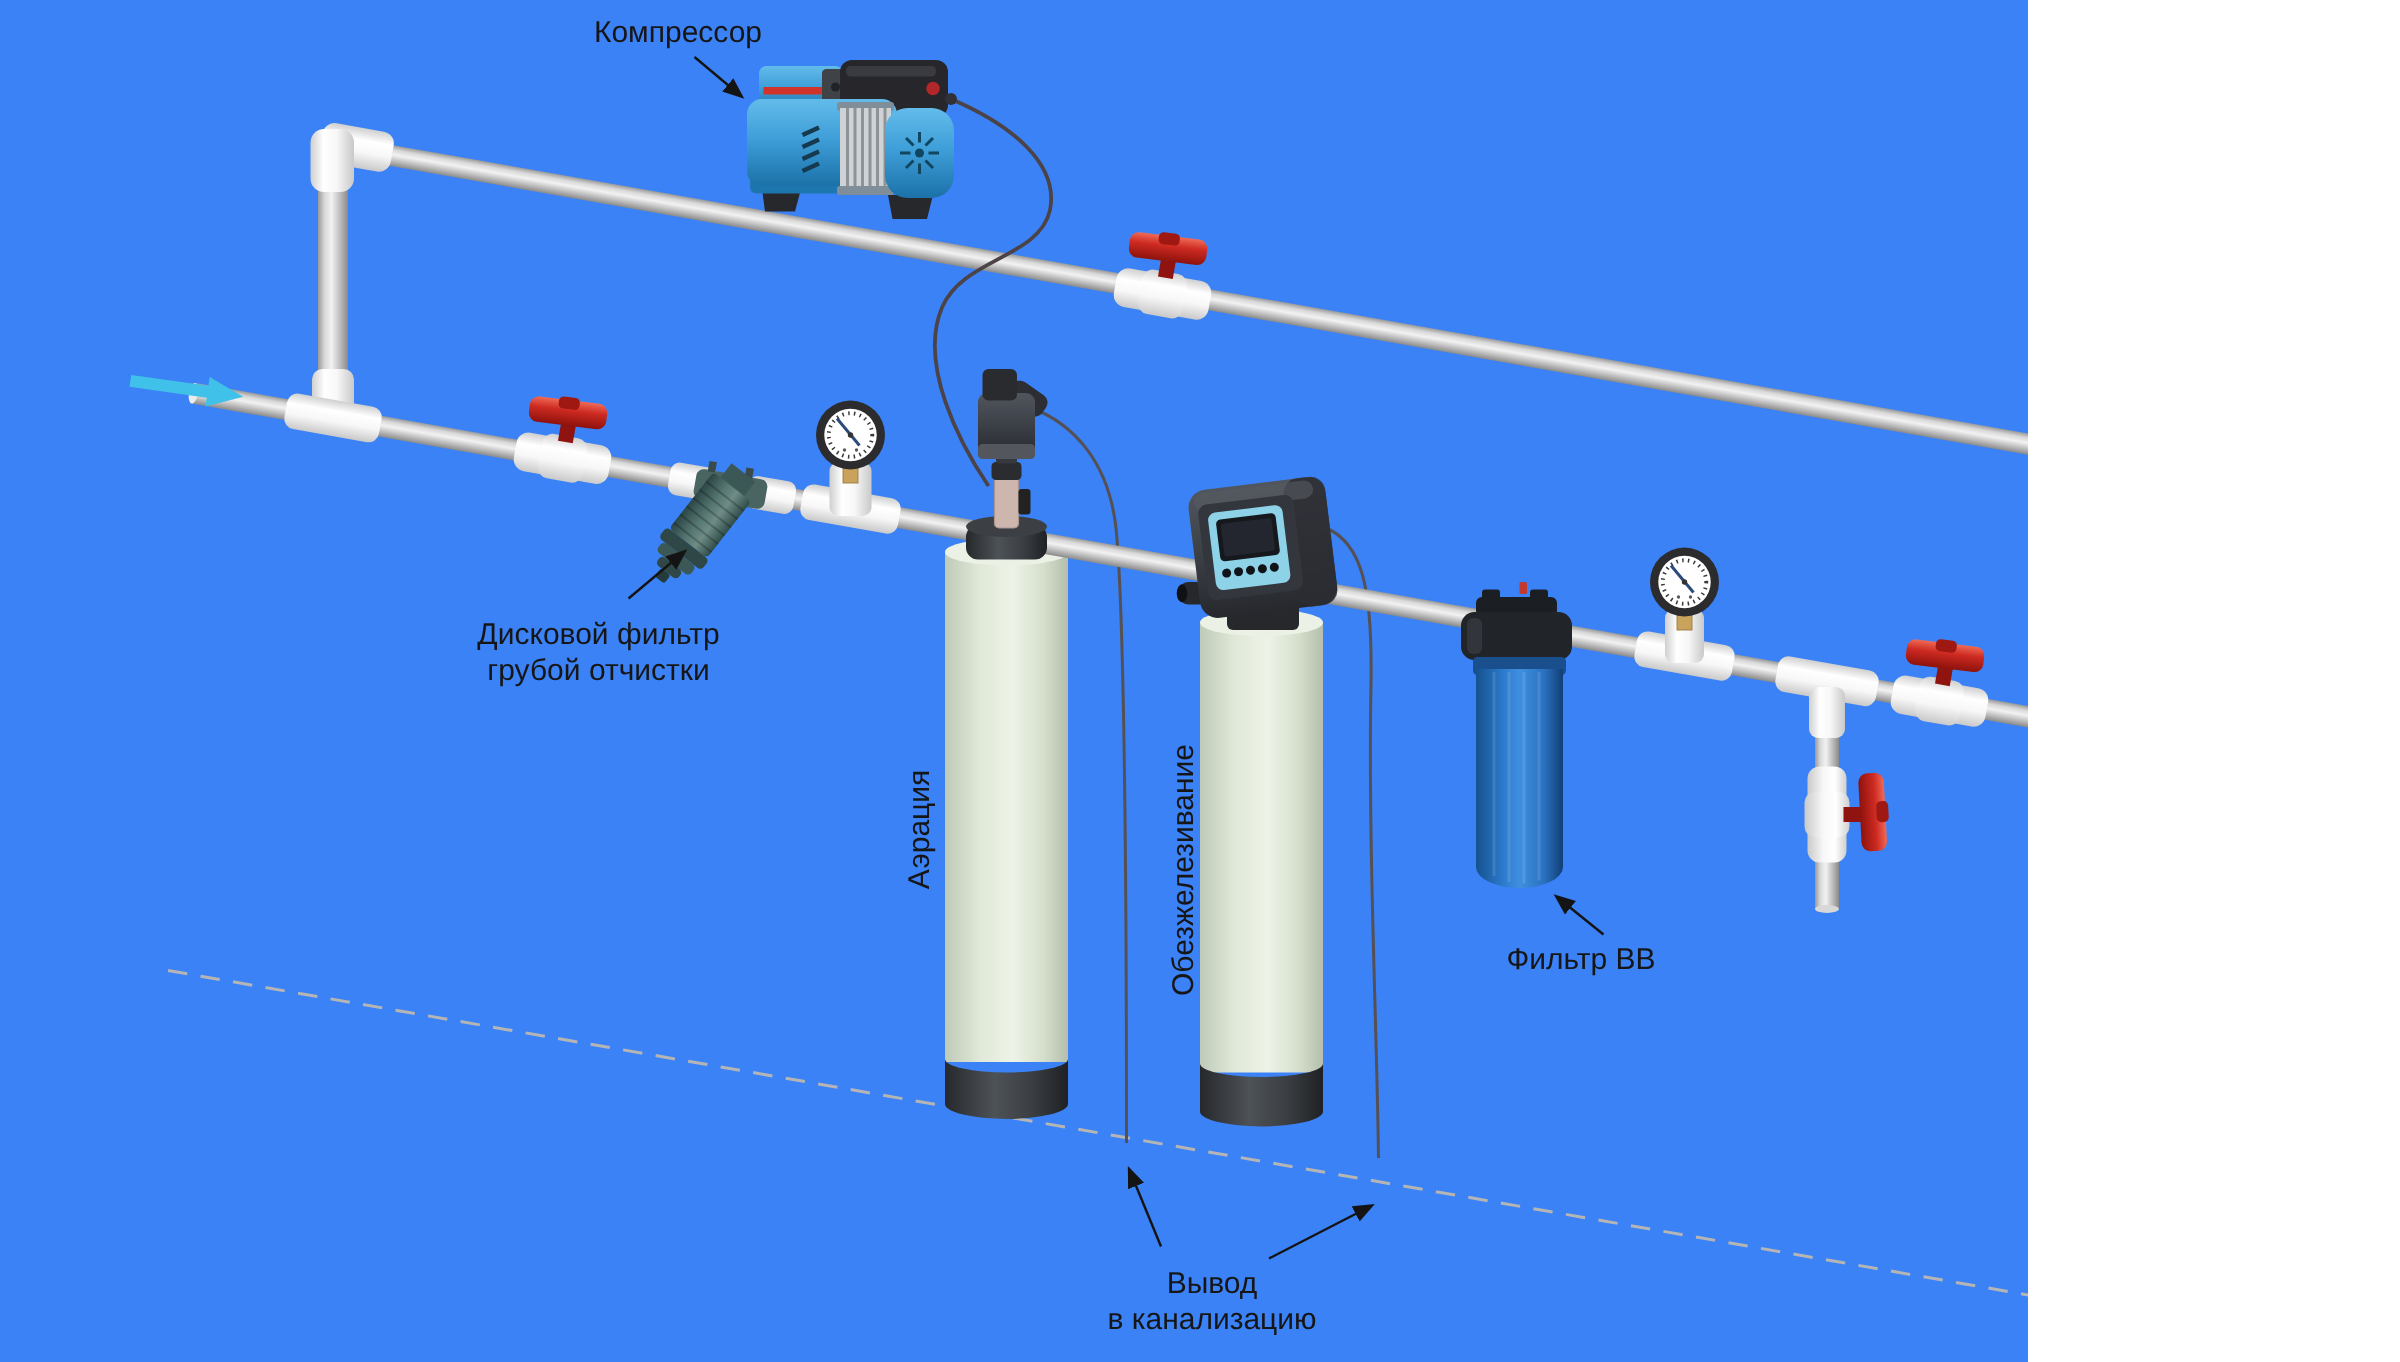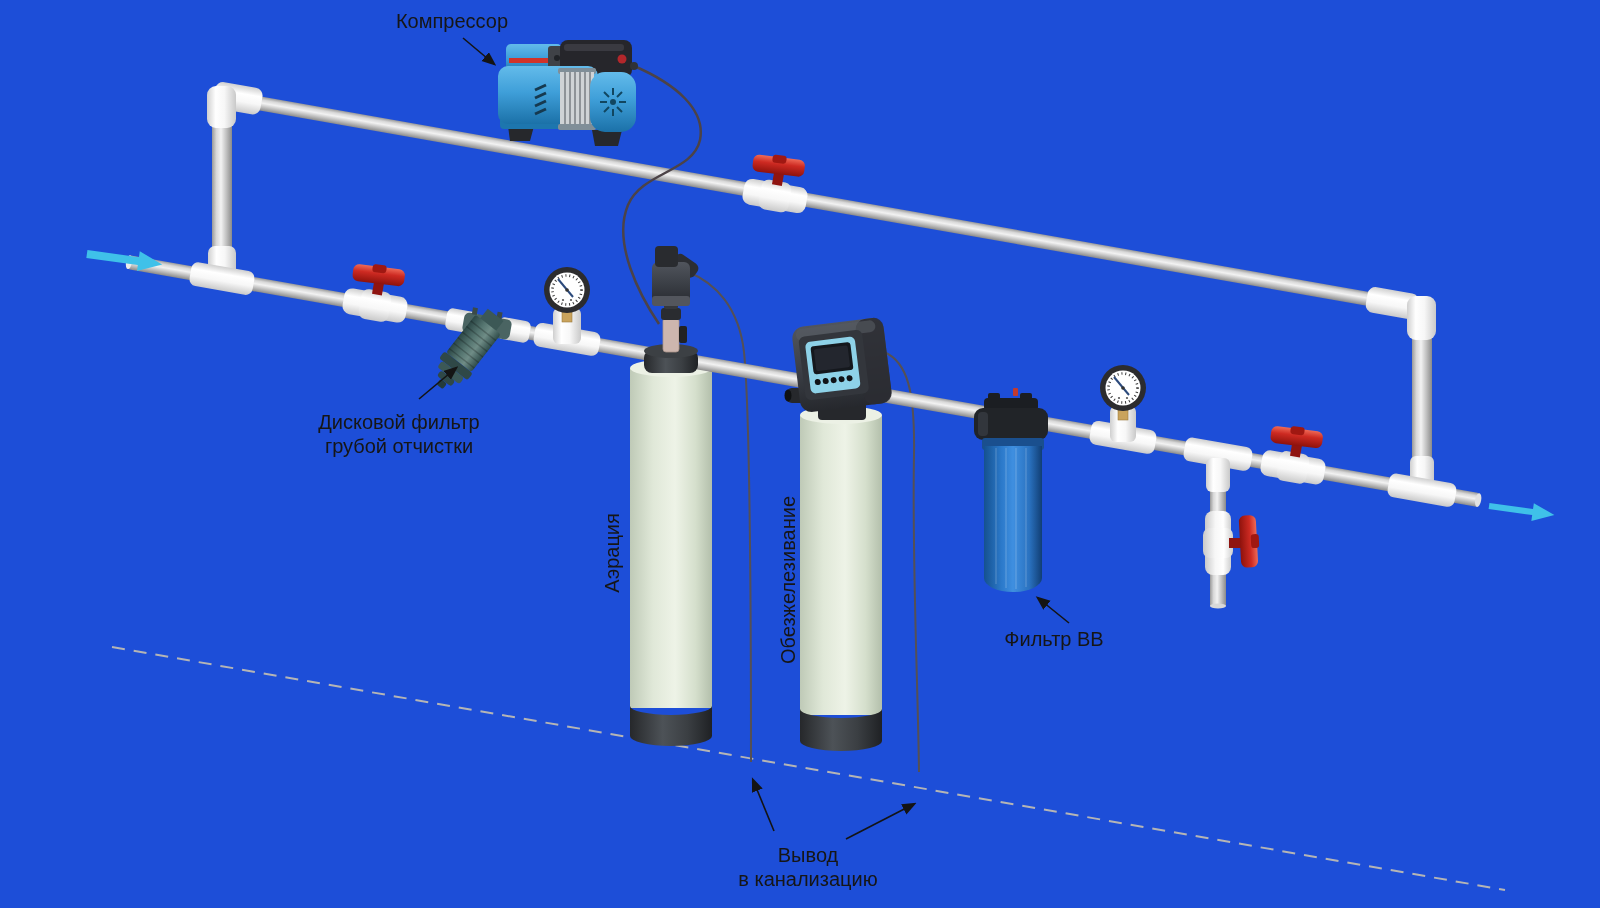--- a/index.html
+++ b/index.html
@@ -5,21 +5,21 @@
   :root{
     --red:#cd2a22;
     --cyan:#3fc1e9;
     --comp_blue:#3f9fd9;
     --bb_blue:#3f8fe0;
     --column_green:#e0e8d8;
     --teal:#567671;
     --label:#161616;
   }
   html,body{margin:0;padding:0;background:#ffffff;}
-  .stage{width:1600px;height:908px;position:relative;overflow:hidden;background:#1d4ed8;}
+  .stage{width:1352px;height:908px;position:relative;overflow:hidden;background:#3b82f6;}
   svg{display:block;}
   text{
     font-family:"Liberation Sans","DejaVu Sans",sans-serif;
     font-size:20px;font-weight:500;fill:var(--label);
   }
 </style>
 </head>
 <body>
 
 <div class="stage">

